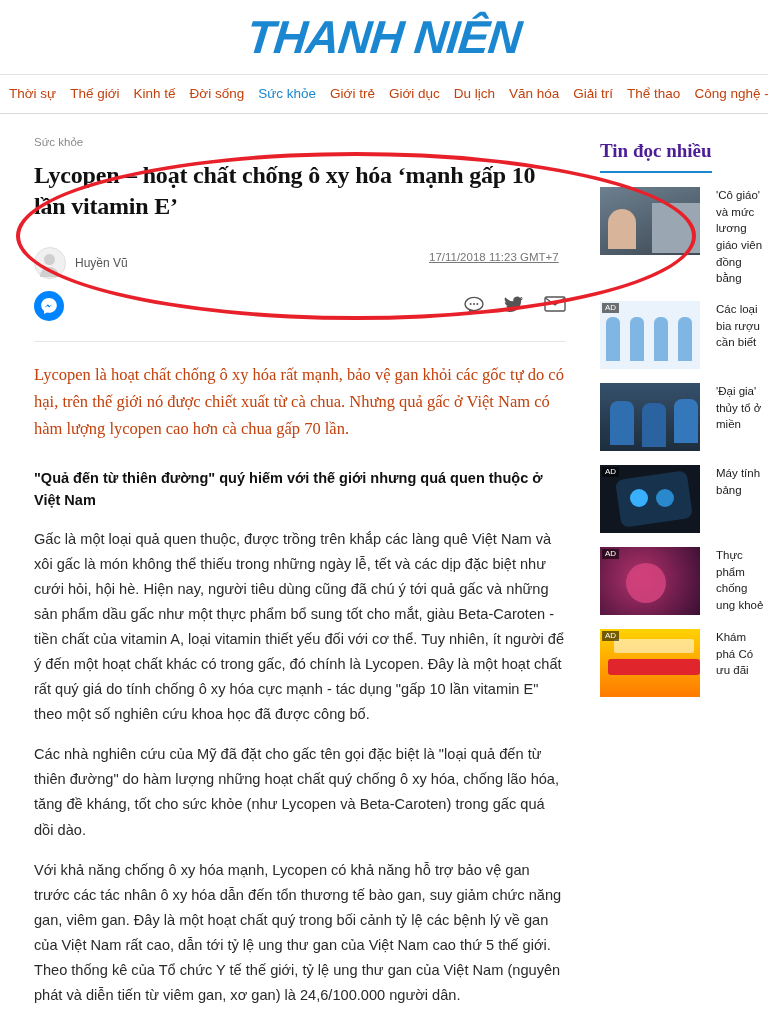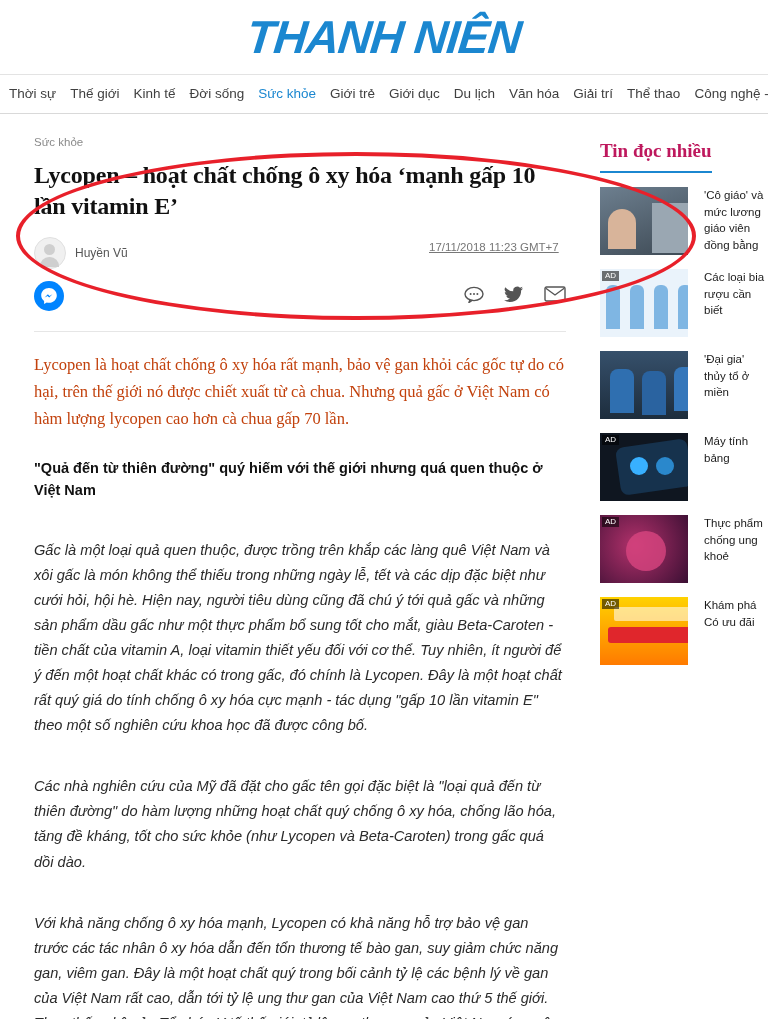--- a/index.html
+++ b/index.html
@@ -49,21 +49,21 @@
     border-bottom: 1px solid #d9d9d9;
     height: 38px;
     display: flex;
     align-items: center;
     padding: 0 2px;
     white-space: nowrap;
     overflow: hidden;
   }
   .nav-item {
     font-size: 13.5px;
-    color: #404040;
+    color: #c2410c;
     padding: 0 7px;
     line-height: 36px;
     cursor: pointer;
   }
   .nav-item.active {
     color: #1b87d0;
   }
 
   
   .page {
@@ -91,21 +91,21 @@
   h1.article-title {
     font-family: "Liberation Serif", serif;
     font-size: 24px;
     line-height: 1.28;
     font-weight: bold;
     margin: 12px 0 0 0;
     color: #111;
     letter-spacing: -0.2px;
   }
   .byline {
-    margin-top: 12px;
+    margin-top: 22px;
     display: flex;
     align-items: center;
     height: 40px;
     position: relative;
   }
   .avatar {
     width: 30px;
     height: 30px;
     border-radius: 50%;
     background: #f0f0f0;
@@ -180,58 +180,57 @@
     font-weight: bold;
     font-size: 14.5px;
     line-height: 1.55;
     margin-top: 24px;
     color: #111;
   }
   p.body-text {
     font-family: "Liberation Sans", sans-serif;
     font-size: 14.6px;
     line-height: 1.72;
-    margin-top: 36px;
+    margin-top: 15px;
     color: #2a2a2a;
-    font-style: italic;
   }
 
   
   .annotation-ellipse {
     position: absolute;
     left: 16px;
     top: 152px;
     width: 672px;
     height: 160px;
     border: 4px solid #e8202a;
     border-radius: 50%;
     pointer-events: none;
     z-index: 50;
   }
 
   
   .side-title {
     font-family: "Liberation Serif", serif;
     font-size: 19px;
     font-weight: bold;
-    color: #be185d;
+    color: #4c1d95;
     padding-bottom: 9px;
     border-bottom: 2px solid #1b87d0;
     display: inline-block;
     margin-left: 0;
   }
   .side-list { margin-top: 14px; }
   .side-item {
     display: flex;
     gap: 16px;
     margin-bottom: 14px;
     align-items: flex-start;
   }
   .thumb {
-    width: 88px;
+    width: 100px;
     height: 68px;
     flex: none;
     position: relative;
     overflow: hidden;
     background: #d8d8d8;
   }
   .ad-tag {
     position: absolute;
     left: 2px; top: 2px;
     background: rgba(0,0,0,0.55);

